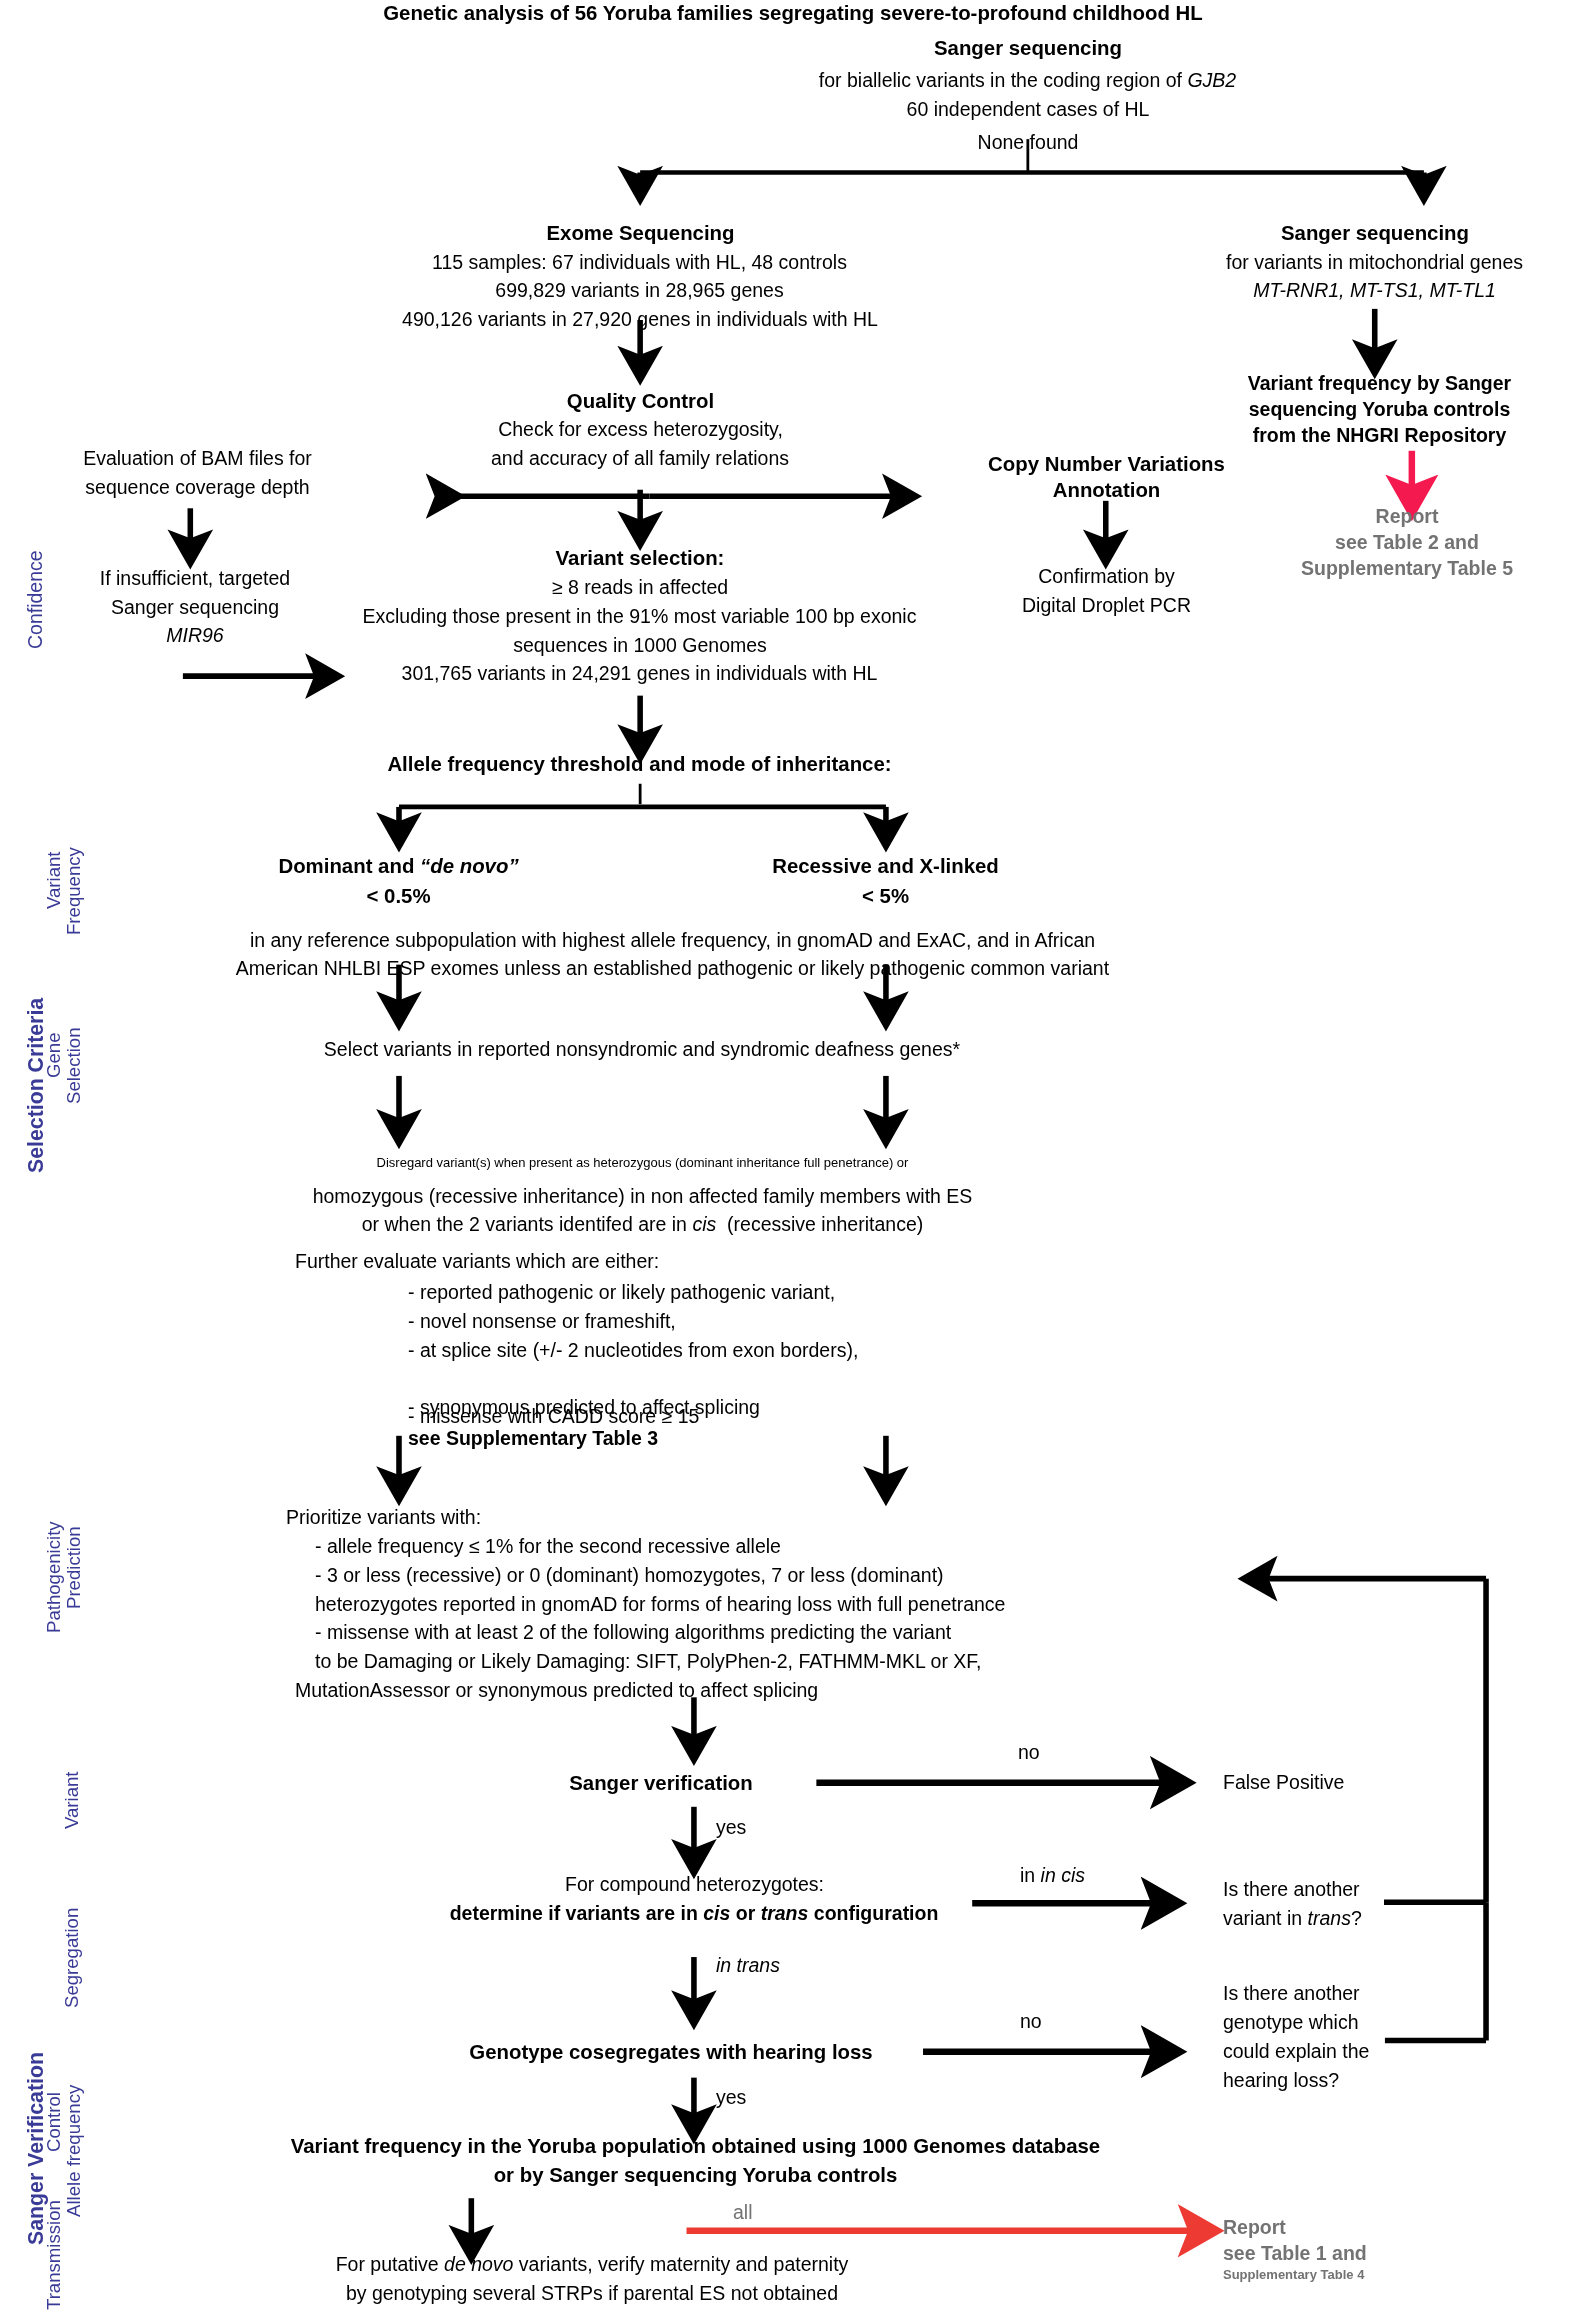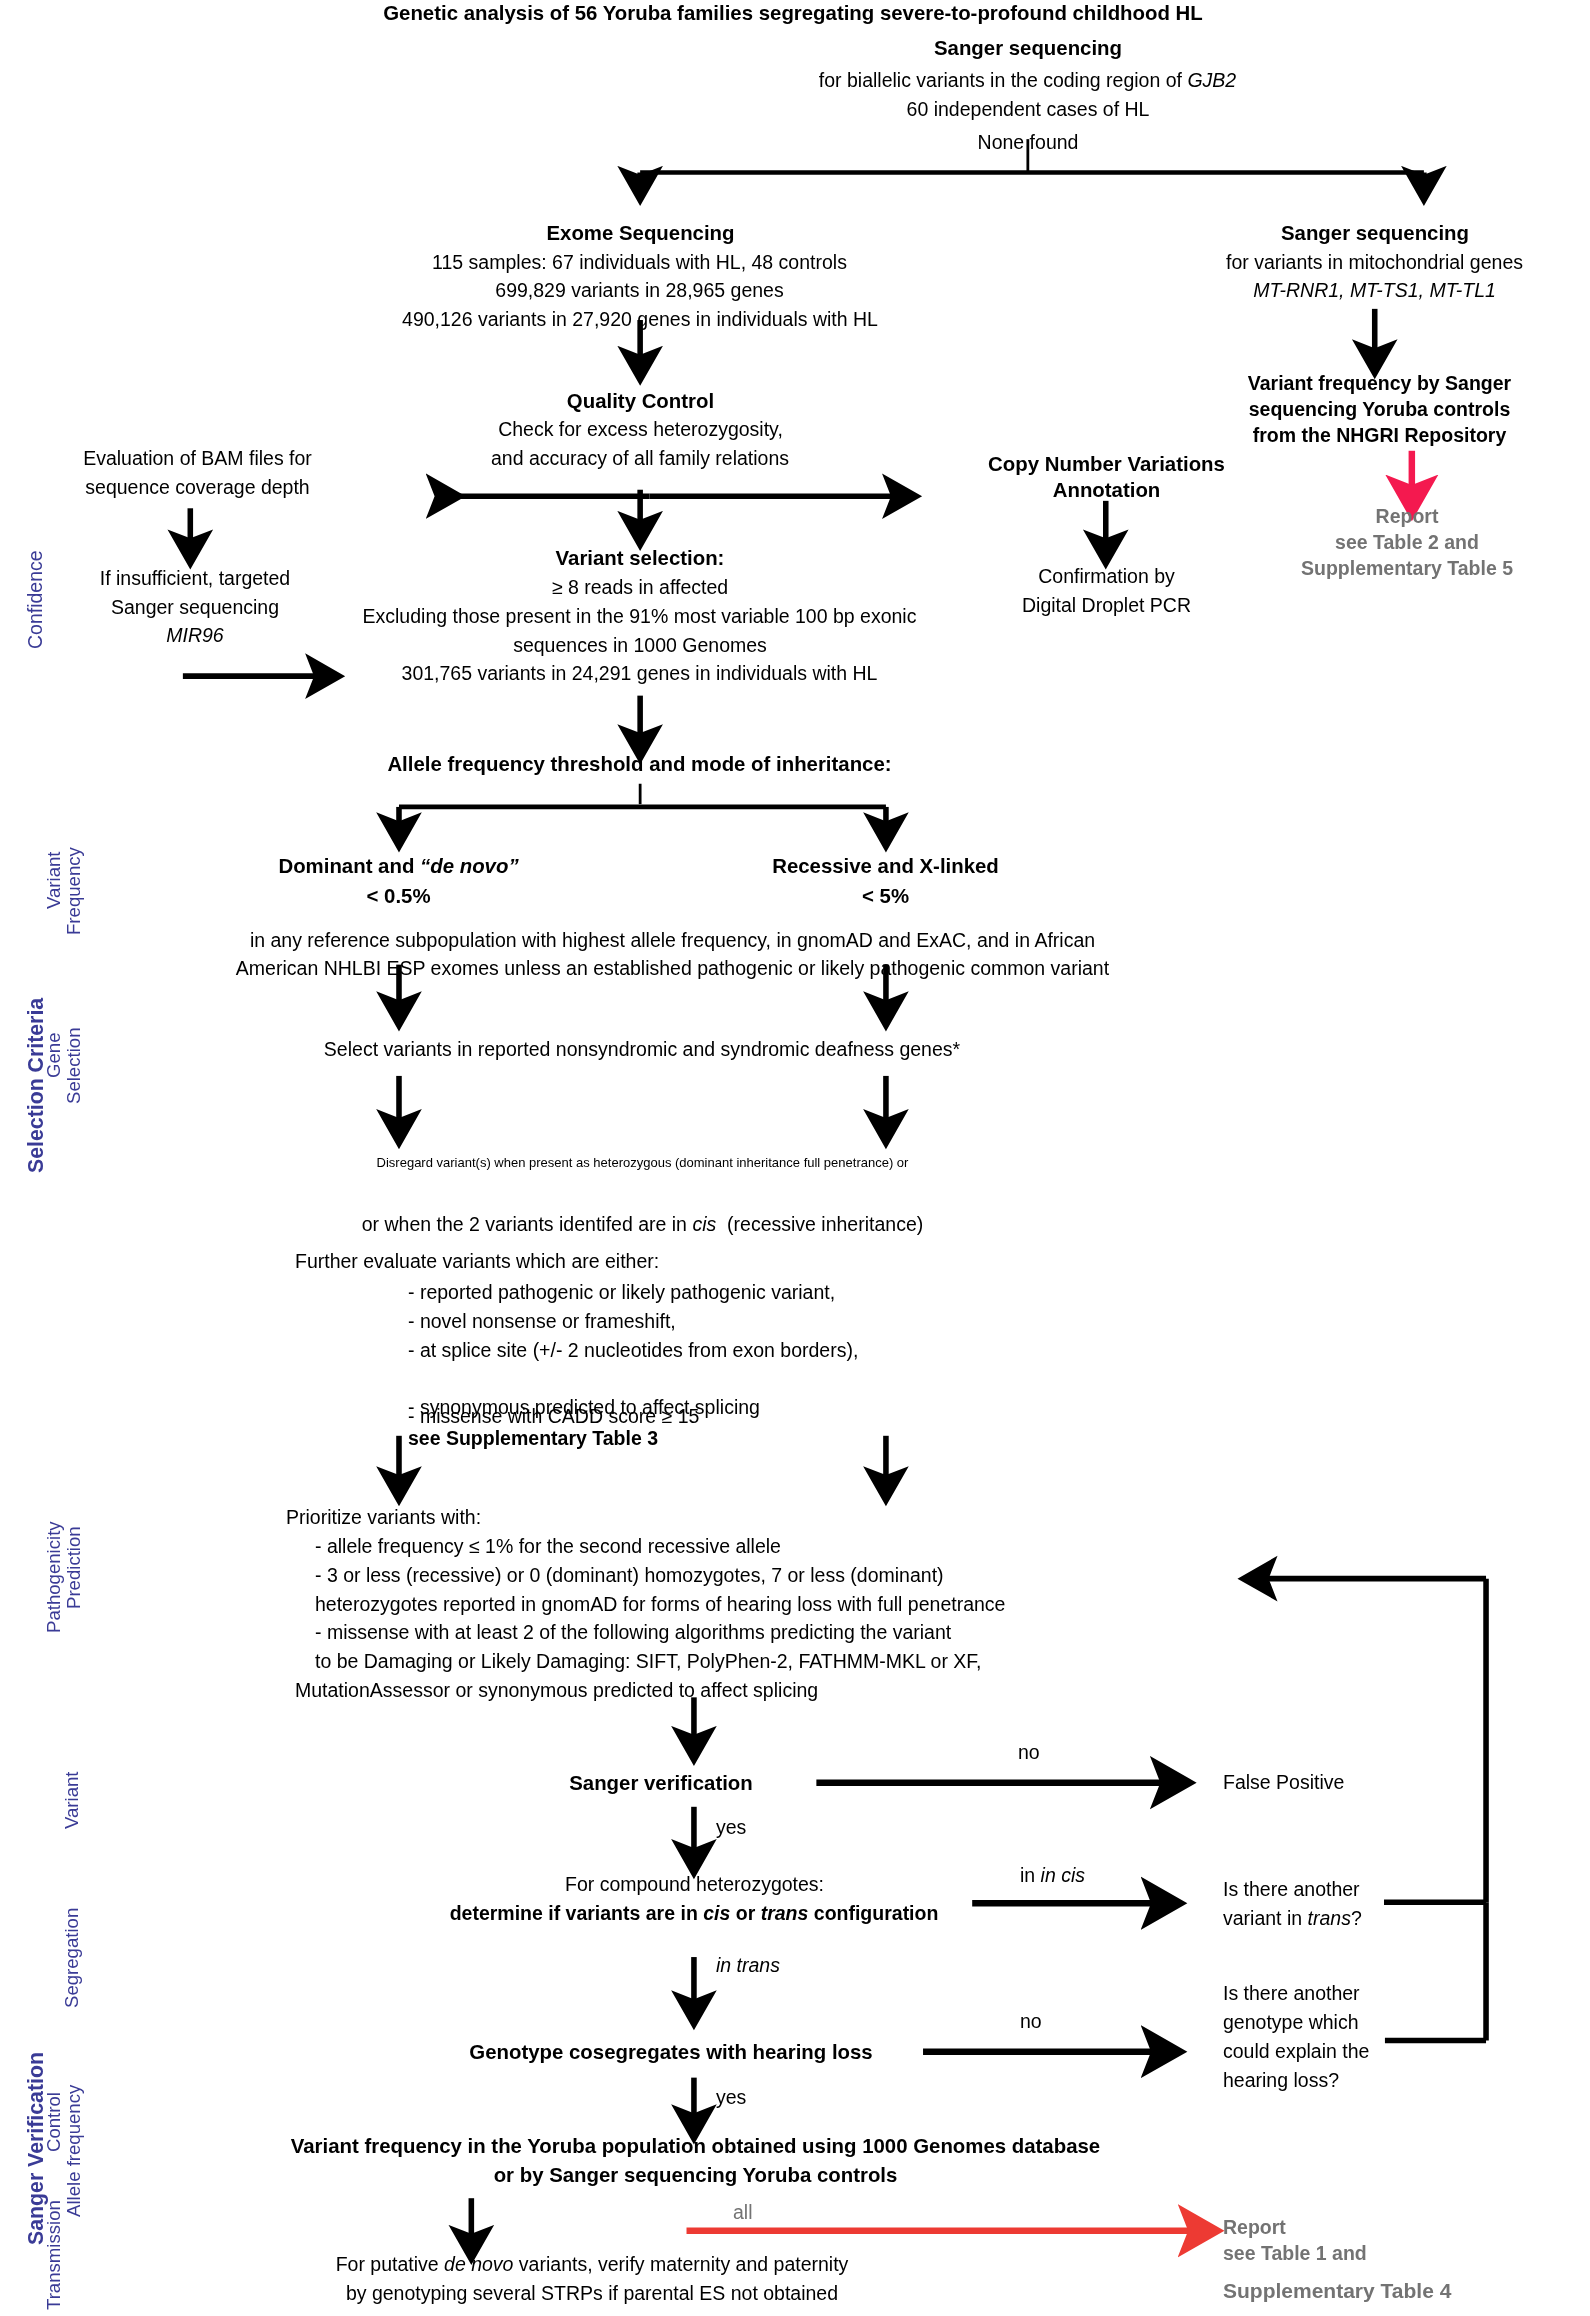--- a/index.html
+++ b/index.html
@@ -171,20 +171,21 @@
 
   <div class="t b" style="left:700px; top:853px; width:371px; font-size:20.4px;">Recessive and X-linked</div>
   <div class="t b" style="left:700px; top:883px; width:371px; font-size:20.4px;">&lt; 5%</div>
 
   <div class="t" style="left:130px; top:928px; width:1085px; font-size:19.5px;">in any reference subpopulation with highest allele frequency, in gnomAD and ExAC, and in African</div>
   <div class="t" style="left:130px; top:956px; width:1085px; font-size:19.5px;">American NHLBI ESP exomes unless an established pathogenic or likely pathogenic common variant</div>
 
   <div class="t" style="left:213px; top:1037px; width:858px; font-size:19.5px;">Select variants in reported nonsyndromic and syndromic deafness genes*</div>
 
   <div class="t" style="left:204px; top:1155px; width:877px; font-size:13px;">Disregard variant(s) when present as heterozygous (dominant inheritance full penetrance) or</div>
+  <div class="t" style="left:204px; top:1184px; width:877px; font-size:19.5px;">homozygous (recessive inheritance) in non affected family members with ES</div>
   <div class="t" style="left:204px; top:1212px; width:877px; font-size:19.5px;"><span>or when the 2 variants identifed are in </span><span class="i">cis</span><span>  (recessive inheritance)</span></div>
 
   <div class="tl" style="left:295px; top:1249px; width:742px; font-size:19.5px;">Further evaluate variants which are either:</div>
   <div class="tl" style="left:408px; top:1280px; width:705px; font-size:19.5px;">- reported pathogenic or likely pathogenic variant,</div>
   <div class="tl" style="left:408px; top:1309px; width:705px; font-size:19.5px;">- novel nonsense or frameshift,</div>
   <div class="tl" style="left:408px; top:1338px; width:705px; font-size:19.5px;">- at splice site (+/- 2 nucleotides from exon borders),</div>
   <div class="tl" style="left:408px; top:1404px; width:705px; font-size:19.5px;">- missense with CADD score ≥ 15</div>
   <div class="tl" style="left:408px; top:1395px; width:705px; font-size:19.5px;">- synonymous predicted to affect splicing</div>
   <div class="tl b" style="left:408px; top:1426px; width:705px; font-size:19.5px;">see Supplementary Table 3</div>
 
@@ -217,21 +218,21 @@
   <div class="tl" style="left:1223px; top:2010px; width:278px; font-size:19.5px;">genotype which</div>
   <div class="tl" style="left:1223px; top:2039px; width:278px; font-size:19.5px;">could explain the</div>
   <div class="tl" style="left:1223px; top:2068px; width:278px; font-size:19.5px;">hearing loss?</div>
 
   <div class="t b" style="left:213px; top:2133px; width:965px; font-size:20.4px;">Variant frequency in the Yoruba population obtained using 1000 Genomes database</div>
   <div class="t b" style="left:213px; top:2162px; width:965px; font-size:20.4px;">or by Sanger sequencing Yoruba controls</div>
 
   <div class="tl red" style="left:733px; top:2200px; width:74px; font-size:19.5px;">all</div>
   <div class="tl b red" style="left:1223px; top:2215px; width:362px; font-size:19.5px;">Report</div>
   <div class="tl b red" style="left:1223px; top:2241px; width:362px; font-size:19.5px;">see Table 1 and</div>
-  <div class="tl b red" style="left:1223px; top:2267px; width:362px; font-size:21px;margin-top:10px;">Supplementary Table 4</div>
+  <div class="tl b red" style="left:1223px; top:2267px; width:362px; font-size:13px;">Supplementary Table 4</div>
 
   <div class="t" style="left:221px; top:2252px; width:742px; font-size:19.5px;"><span>For putative </span><span class="i">de novo</span><span> variants, verify maternity and paternity</span></div>
   <div class="t" style="left:221px; top:2281px; width:742px; font-size:19.5px;">by genotyping several STRPs if parental ES not obtained</div>
 
   <div class="side light" style="left:26px; top:649px; font-size:19.5px;">Confidence</div>
 
   <div class="side" style="left:26px; top:1173px; font-size:21.3px;">Selection Criteria</div>
 
   <div class="side light" style="left:45px; top:909px; font-size:18.6px;">Variant</div>
   <div class="side light" style="left:65px; top:935px; font-size:18.6px;">Frequency</div>

